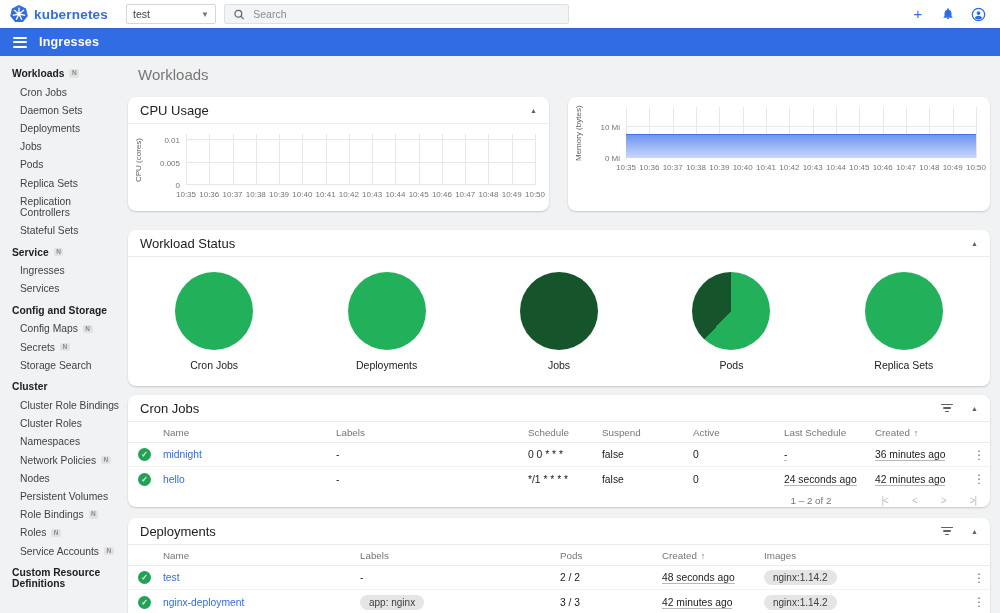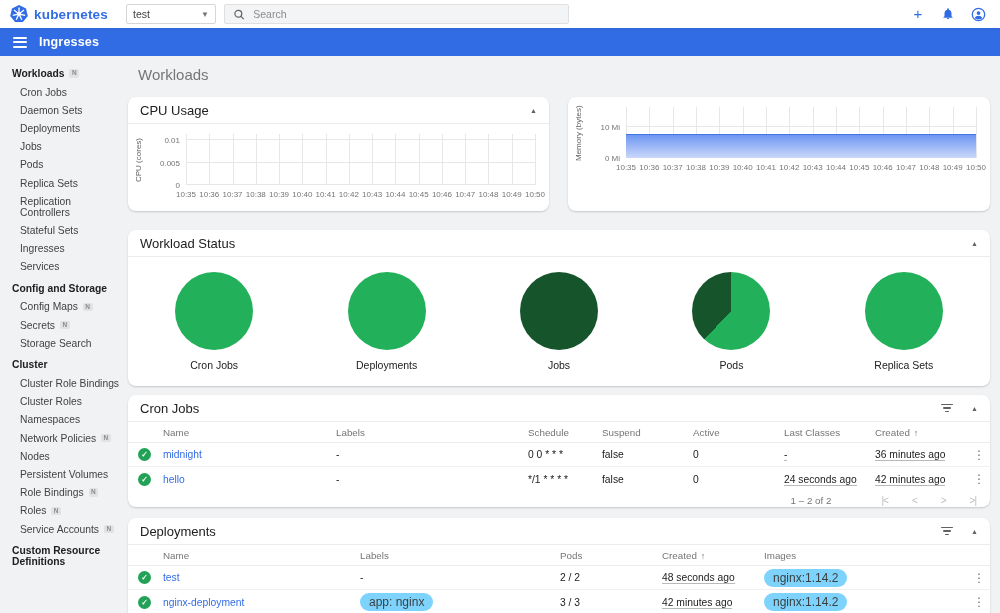--- a/index.html
+++ b/index.html
@@ -74,21 +74,21 @@
   .cron-grid { display:grid; grid-template-columns:35px 173px 192px 74px 91px 91px 91px 93px 1fr; align-items:center; }
   .dep-grid  { display:grid; grid-template-columns:35px 197px 200px 102px 102px 204px 1fr; align-items:center; }
   .thead { height:21px; border-bottom:1px solid #ececec; font-size:9.8px; color:#757575; }
   .trow  { height:24px; border-bottom:1px solid #f1f1f1; font-size:10.3px; color:#212121; }
   .trow:last-of-type { border-bottom:none; }
   .sort-arrow { font-size:9px; color:#757575; margin-left:4px; }
   .status-ok { width:13px; height:13px; border-radius:50%; background:#22a257; color:#fff; font-size:8px; font-weight:bold;
                display:flex; align-items:center; justify-content:center; margin-left:10px; }
   .cell-link { color:#326ce5; cursor:pointer; }
   .tip-underline { border-bottom:1px solid #b9b9b9; cursor:default; }
-  .chip { background:#7dd3fc; border-radius:9px; padding:2px 9px; font-size:12px; color:#3c4043; display:inline-block; }
+  .chip { background:#e5e5e5; border-radius:9px; padding:2px 9px; font-size:10px; color:#3c4043; display:inline-block; }
   .kebab { color:#6b6b6b; font-size:12px; cursor:pointer; justify-self:center; letter-spacing:0; }
   .pager { height:18px; display:flex; align-items:center; justify-content:flex-end; font-size:9.8px; color:#757575; padding-right:14px; }
   .pager-range { margin-right:26px; }
   .pager-btn { color:#bdbdbd; font-size:10px; margin-left:24px; cursor:pointer; letter-spacing:-1px; }
 </style>
 </head>
 <body>
 
 <div class="topbar">
   <div class="brand">
@@ -167,20 +167,24 @@
       <span>Pods</span>
     </div>
     <div class="side-item">
       <span>Replica Sets</span>
     </div>
     <div class="side-item">
       <span>Replication Controllers</span>
     </div>
     <div class="side-item">
       <span>Stateful Sets</span>
+    </div>
+    <div class="side-header">
+      <span>Service</span>
+      <span class="ns-badge">N</span>
     </div>
     <div class="side-item">
       <span>Ingresses</span>
     </div>
     <div class="side-item">
       <span>Services</span>
     </div>
     <div class="side-header">
       <span>Config and Storage</span>
     </div>
@@ -378,21 +382,21 @@
       </div>
     </div>
     <div id="cron-table">
         <div class="cron-grid thead">
           <span></span>
           <span><span>Name</span></span>
           <span><span>Labels</span></span>
           <span><span>Schedule</span></span>
           <span><span>Suspend</span></span>
           <span><span>Active</span></span>
-          <span><span>Last Classes</span></span>
+          <span><span>Last Schedule</span></span>
           <span><span>Created</span><span class="sort-arrow">↑</span></span>
           <span></span>
         </div>
         <div class="cron-grid trow">
           <span class="status-ok">✓</span>
           <span class="cell-link">midnight</span>
           <span>-</span>
           <span>0 0 * * *</span>
           <span>false</span>
           <span>0</span>

